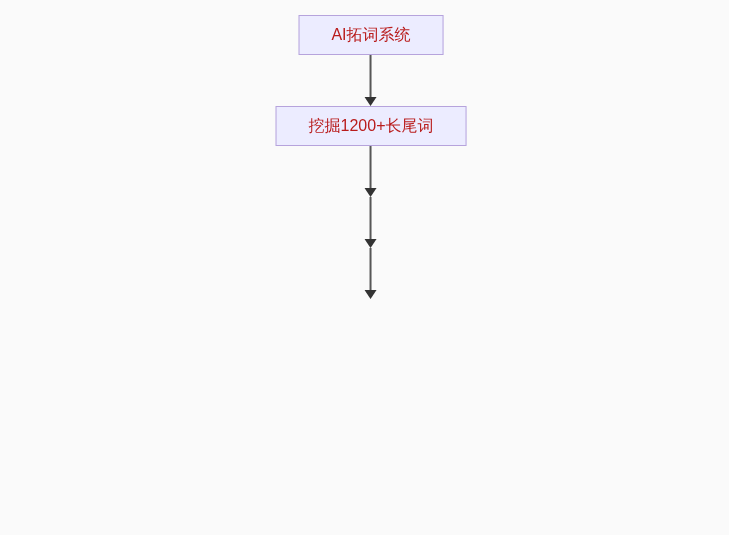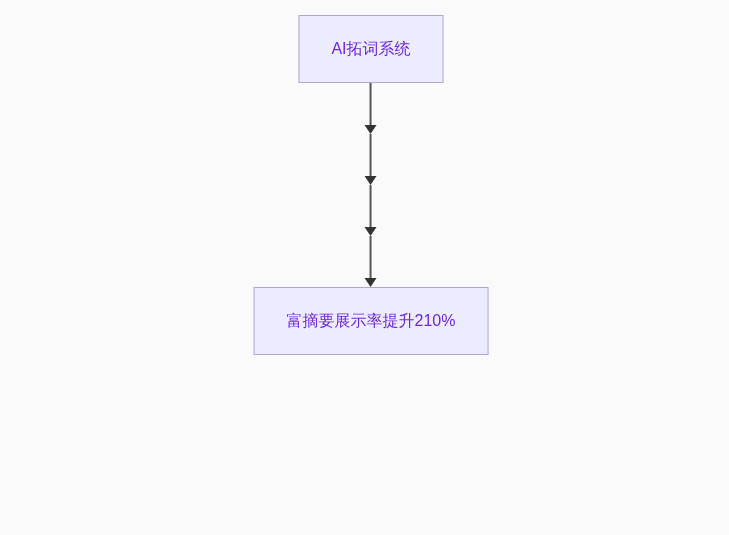--- a/index.html
+++ b/index.html
@@ -18,29 +18,29 @@
     position: absolute;
     left: 371px;
     top: 15px;
     transform: translateX(-50%);
     display: flex;
     flex-direction: column;
     align-items: center;
   }
   .flow-node {
     box-sizing: border-box;
-    height: 68px;
+    height: 40px;
     padding: 0 32px;
     background: #ececff;
     border: 1.5px solid #b6a3dc;
     display: flex;
     align-items: center;
     justify-content: center;
     font-size: 16px;
-    color: #6d28d9;
+    color: #b91c1c;
     white-space: nowrap;
   }
   .edge-arrow {
     height: 51px;
     display: flex;
     flex-direction: column;
     align-items: center;
   }
   .edge-line {
     width: 2px;
@@ -63,35 +63,35 @@
 
   <div class="flow-node">
     <span>AI拓词系统</span>
   </div>
 
   <div class="edge-arrow">
     <div class="edge-line"></div>
     <div class="arrowhead"></div>
   </div>
 
+  <div class="flow-node">
+    <span>挖掘1200+长尾词</span>
+  </div>
 
   <div class="edge-arrow">
     <div class="edge-line"></div>
     <div class="arrowhead"></div>
   </div>
 
 
   <div class="edge-arrow">
     <div class="edge-line"></div>
     <div class="arrowhead"></div>
   </div>
 
 
   <div class="edge-arrow">
     <div class="edge-line"></div>
     <div class="arrowhead"></div>
   </div>
 
-  <div class="flow-node">
-    <span>富摘要展示率提升210%</span>
-  </div>
 
 </div>
 
 </body></html>

